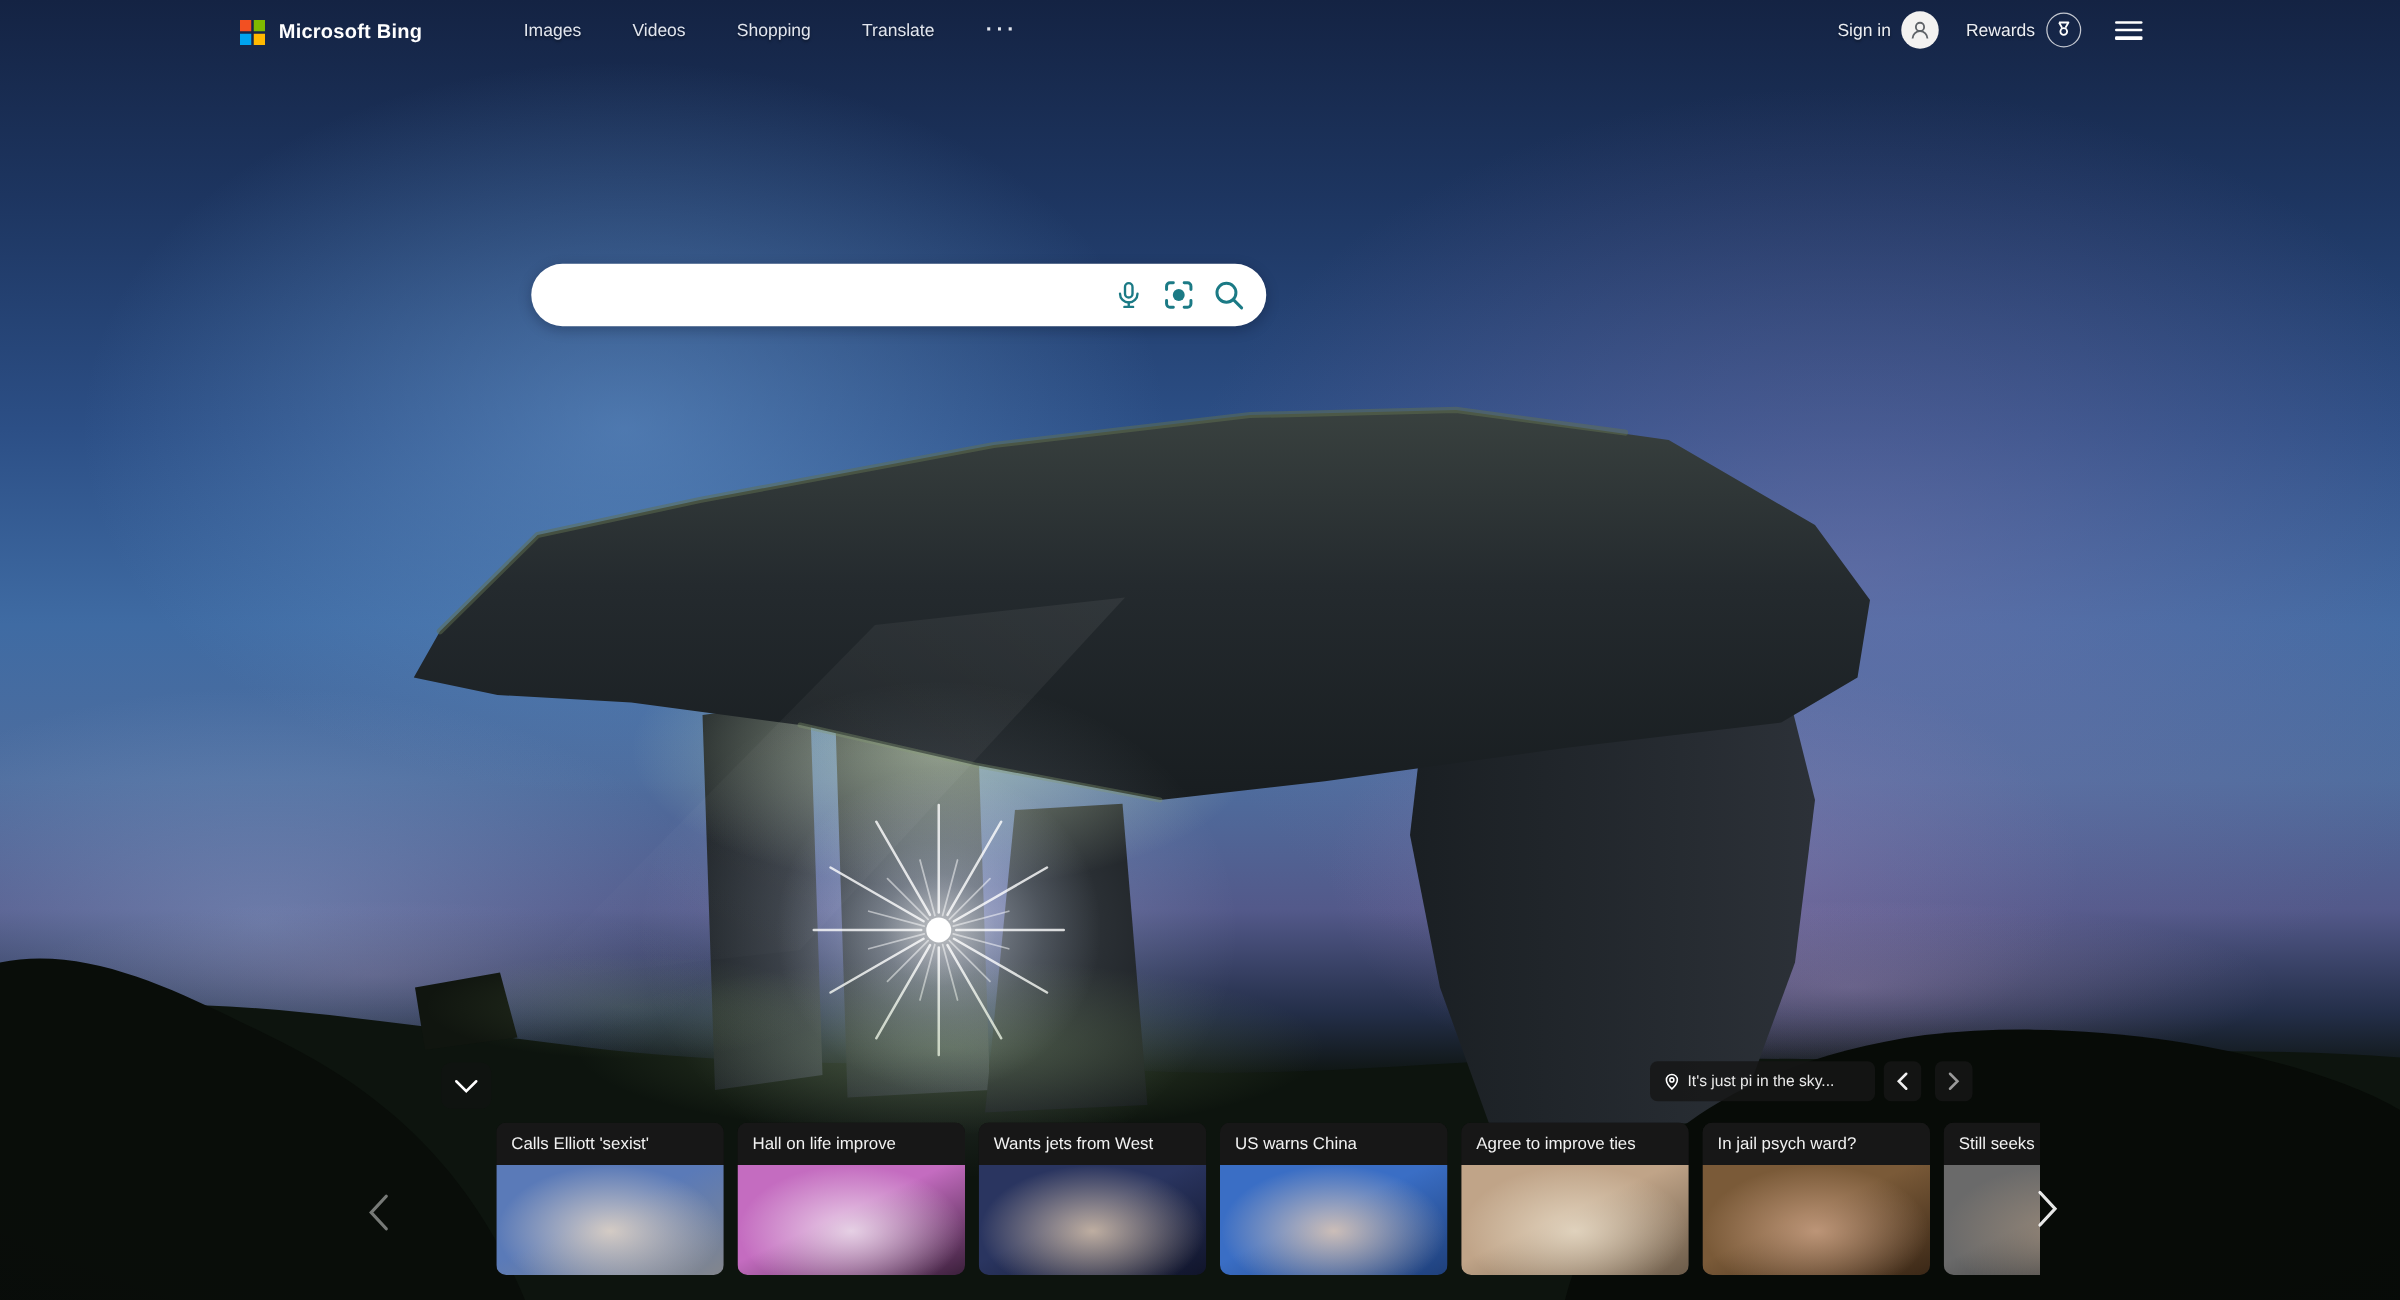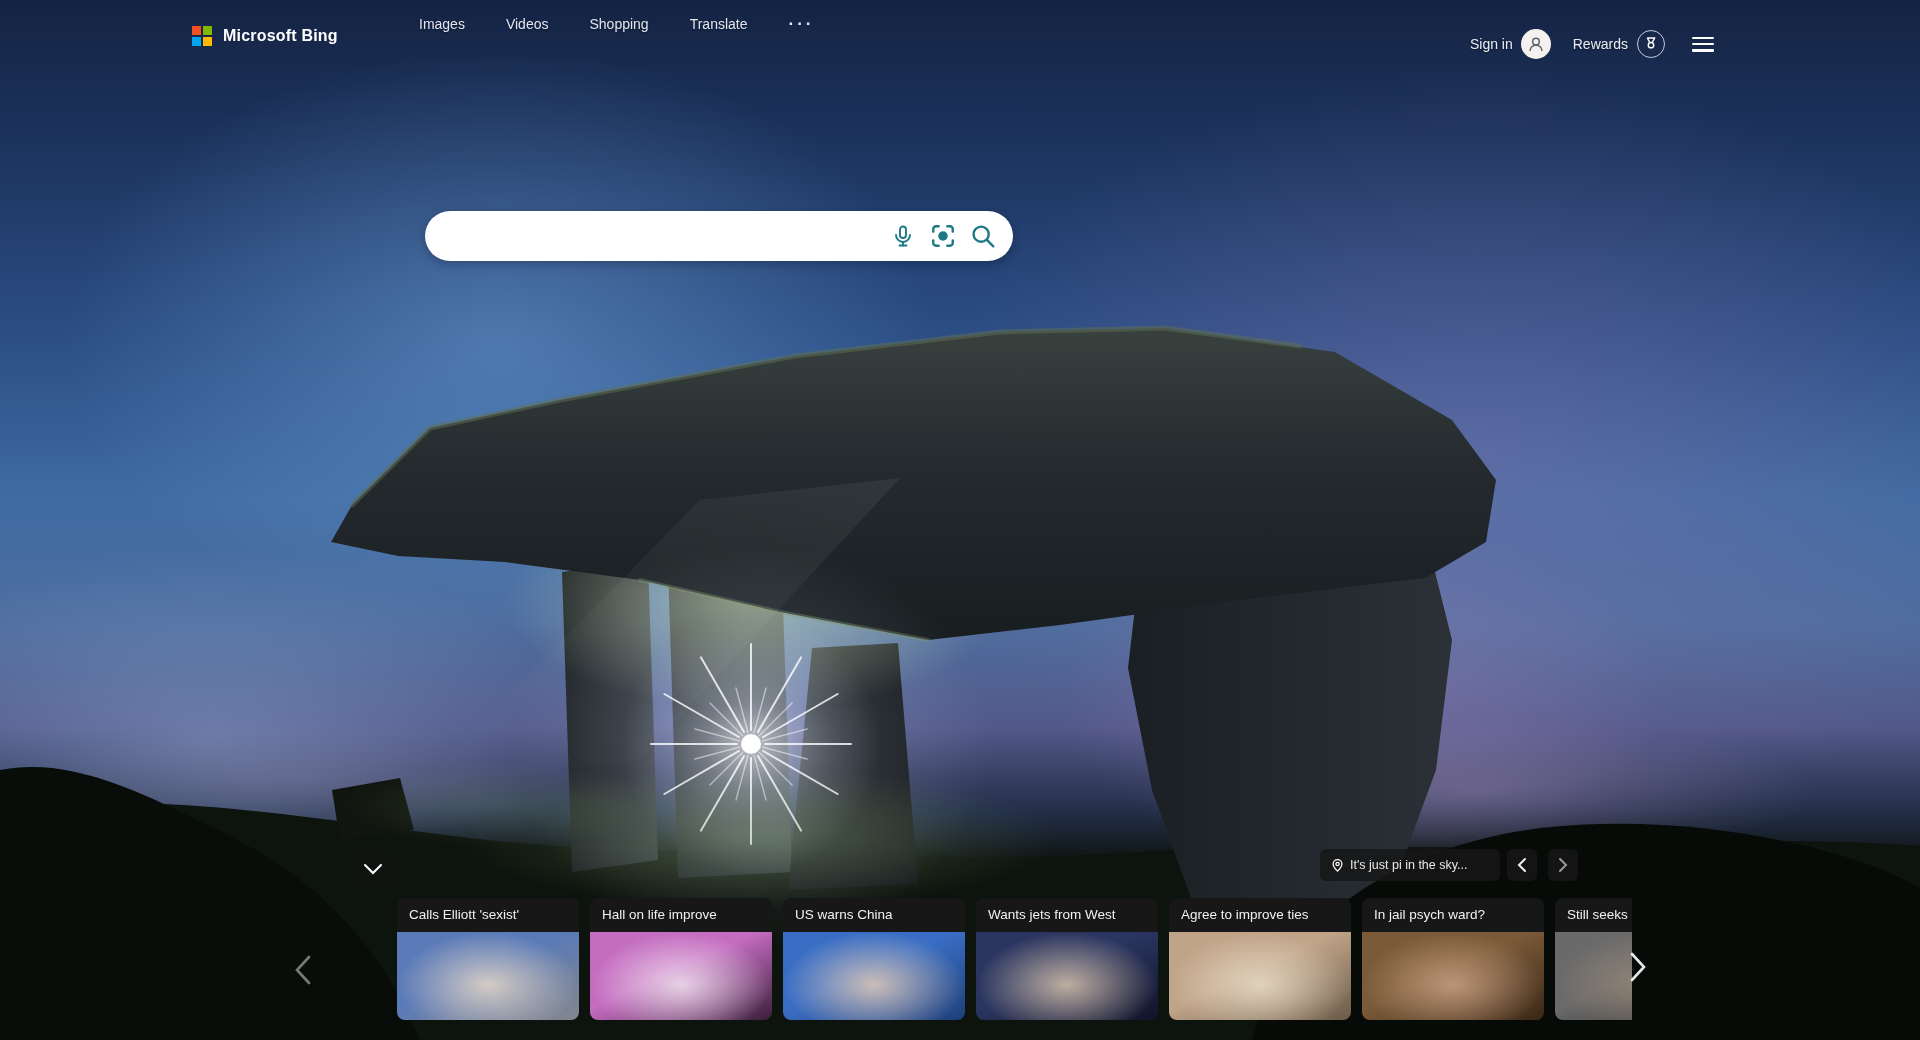--- a/index.html
+++ b/index.html
@@ -12,27 +12,27 @@
       radial-gradient(520px 270px at 11% 71%, rgba(150,180,220,.38), rgba(150,180,220,0) 70%),
       radial-gradient(430px 250px at 71% 67%, rgba(172,140,192,.33), rgba(172,140,192,0) 70%),
       linear-gradient(180deg,#142343 0%,#1d3560 15%,#2c4f86 33%,#3f6ba3 48%,#4e6d9e 60%,#53598a 70%,#232e48 78%,#0d130e 83%,#0a100b 100%);
   }
   #scene { position:absolute; left:0; top:0; }
   #vignette { position:absolute; inset:0; pointer-events:none;
     background: radial-gradient(130% 120% at 50% 42%, rgba(0,0,0,0) 55%, rgba(4,7,18,.5) 100%); }
 
   
   .topbar { position:absolute; left:0; top:0; width:1920px; height:48px; z-index:20; }
-  .logo { position:absolute; left:192px; top:26px; display:flex; align-items:center; cursor:pointer; }
+  .logo { position:absolute; left:192px; top:16px; display:flex; align-items:center; cursor:pointer; }
   .logo-squares { width:20px; height:20px; display:grid; grid-template-columns:9px 9px; grid-template-rows:9px 9px; gap:2px; }
   .logo-text { margin-left:11px; color:#fff; font-size:16px; font-weight:700; letter-spacing:.2px; white-space:nowrap; }
   .nav { position:absolute; left:419px; top:0; height:48px; display:flex; align-items:center; gap:41px; }
   .nav-item { color:#e2e6ee; font-size:14px; cursor:pointer; text-shadow:0 1px 2px rgba(0,0,0,.4); }
   .nav-more { color:#e2e6ee; font-size:17px; font-weight:700; letter-spacing:3px; cursor:pointer; }
-  .topbar-right { position:absolute; right:0; top:0; height:48px; display:flex; align-items:center;margin-top:20px; }
+  .topbar-right { position:absolute; right:0; top:0; height:48px; display:flex; align-items:center; }
   .signin-label { color:#eceef2; font-size:14px; cursor:pointer; text-shadow:0 1px 2px rgba(0,0,0,.4); }
   .avatar-btn { width:30px; height:30px; border-radius:50%; background:#f3f2f1; margin-left:8px;
     display:flex; align-items:center; justify-content:center; cursor:pointer; }
   .rewards-label { color:#eceef2; font-size:14px; margin-left:22px; cursor:pointer; text-shadow:0 1px 2px rgba(0,0,0,.4); }
   .medal-btn { width:28px; height:28px; border-radius:50%; border:1.6px solid rgba(255,255,255,.75);
     margin-left:9px; display:flex; align-items:center; justify-content:center; cursor:pointer; }
   .hamburger { margin-left:27px; margin-right:206px; width:22px; height:15px; display:flex;
     flex-direction:column; justify-content:space-between; cursor:pointer; }
   .hamburger div { height:2.5px; background:#fff; border-radius:1px; }
 
@@ -272,26 +272,26 @@
     <div class="carousel-track">
       <div class="news-card">
         <div class="news-card-title">Calls Elliott 'sexist'</div>
         <div class="news-card-img" style="background: radial-gradient(120px 70px at 50% 60%, rgba(232, 217, 200, 0.85), rgba(232, 217, 200, 0) 75%), linear-gradient(155deg, rgb(90, 122, 184) 0%, rgb(90, 122, 184) 45%, rgb(131, 134, 140) 100%);"></div>
       </div>
       <div class="news-card">
         <div class="news-card-title">Hall on life improve</div>
         <div class="news-card-img" style="background: radial-gradient(120px 70px at 50% 60%, rgba(240, 228, 239, 0.85), rgba(240, 228, 239, 0) 75%), linear-gradient(155deg, rgb(196, 108, 192) 0%, rgb(196, 108, 192) 45%, rgb(58, 31, 58) 100%);"></div>
       </div>
       <div class="news-card">
+        <div class="news-card-title">Wants jets from West</div>
+        <div class="news-card-img" style="background: radial-gradient(120px 70px at 50% 60%, rgba(217, 196, 174, 0.85), rgba(217, 196, 174, 0) 75%), linear-gradient(155deg, rgb(42, 53, 96) 0%, rgb(42, 53, 96) 45%, rgb(16, 20, 42) 100%);"></div>
+      </div>
+      <div class="news-card">
         <div class="news-card-title">US warns China</div>
         <div class="news-card-img" style="background: radial-gradient(120px 70px at 50% 60%, rgba(230, 205, 184, 0.85), rgba(230, 205, 184, 0) 75%), linear-gradient(155deg, rgb(58, 110, 197) 0%, rgb(58, 110, 197) 45%, rgb(30, 63, 122) 100%);"></div>
-      </div>
-      <div class="news-card">
-        <div class="news-card-title">Wants jets from West</div>
-        <div class="news-card-img" style="background: radial-gradient(120px 70px at 50% 60%, rgba(217, 196, 174, 0.85), rgba(217, 196, 174, 0) 75%), linear-gradient(155deg, rgb(42, 53, 96) 0%, rgb(42, 53, 96) 45%, rgb(16, 20, 42) 100%);"></div>
       </div>
       <div class="news-card">
         <div class="news-card-title">Agree to improve ties</div>
         <div class="news-card-img" style="background: radial-gradient(120px 70px at 50% 60%, rgba(232, 220, 200, 0.85), rgba(232, 220, 200, 0) 75%), linear-gradient(155deg, rgb(192, 164, 136) 0%, rgb(192, 164, 136) 45%, rgb(106, 90, 72) 100%);"></div>
       </div>
       <div class="news-card">
         <div class="news-card-title">In jail psych ward?</div>
         <div class="news-card-img" style="background: radial-gradient(120px 70px at 50% 60%, rgba(202, 161, 132, 0.85), rgba(202, 161, 132, 0) 75%), linear-gradient(155deg, rgb(122, 90, 56) 0%, rgb(122, 90, 56) 45%, rgb(58, 39, 22) 100%);"></div>
       </div>
       <div class="news-card">

